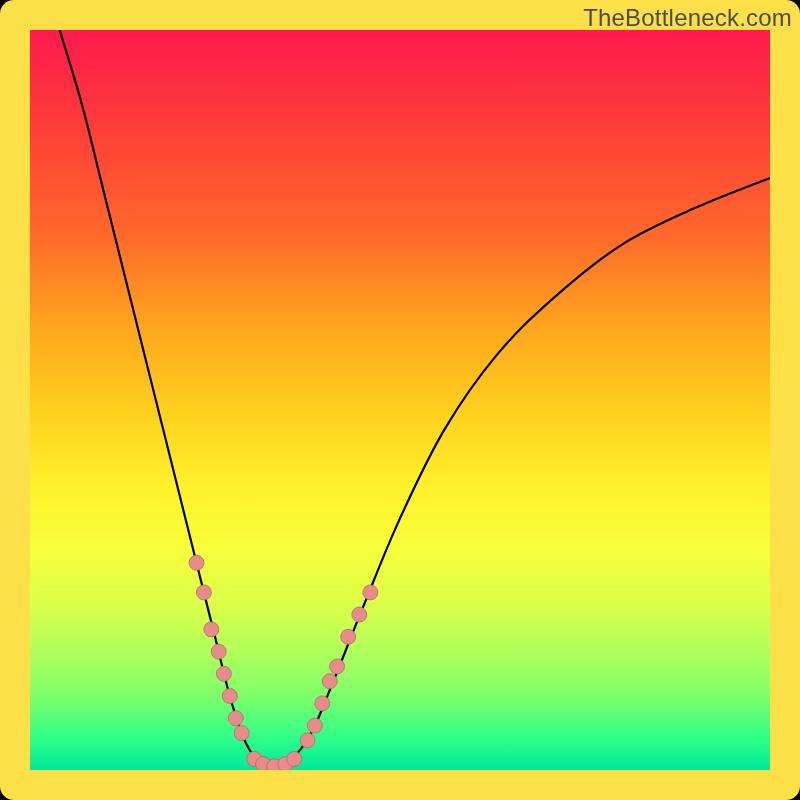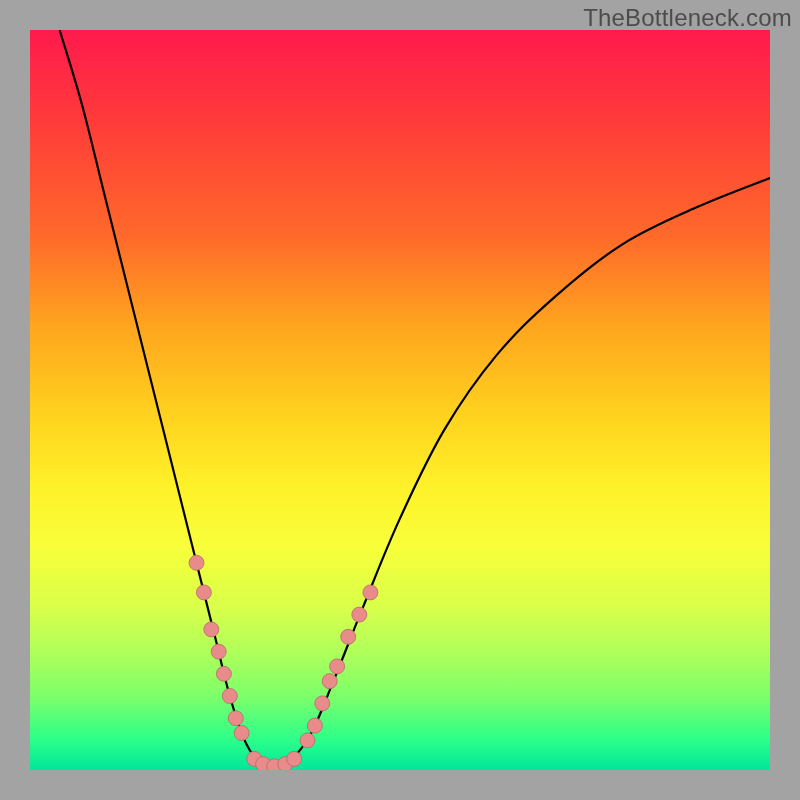--- a/index.html
+++ b/index.html
@@ -10,21 +10,22 @@
     overflow: hidden;
     background: #000;
     font-family: Arial, Helvetica, sans-serif;
   }
   .frame {
     position: absolute;
     left: 0;
     top: 0;
     width: 800px;
     height: 800px;
-    background: #a3a3a3;
+    background: #fde047;
+    border-radius: 14px;
   }
   .plot {
     position: absolute;
     left: 30px;
     top: 30px;
     width: 740px;
     height: 740px;
     
     background: linear-gradient(
       to bottom,

